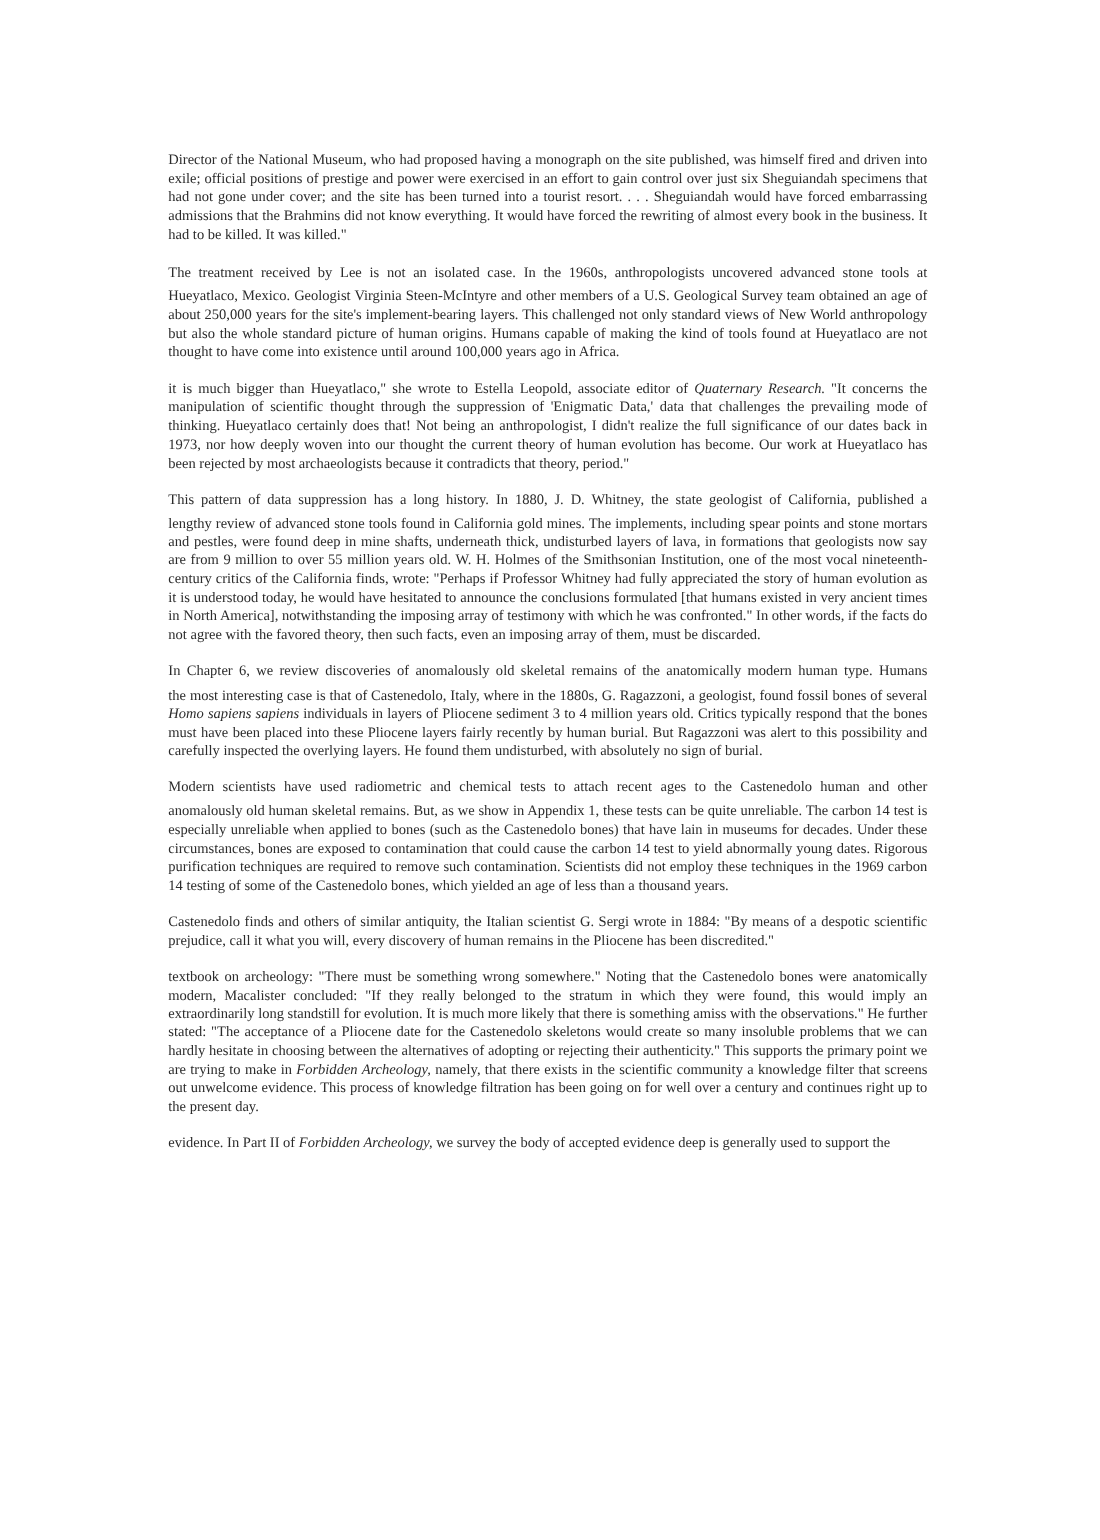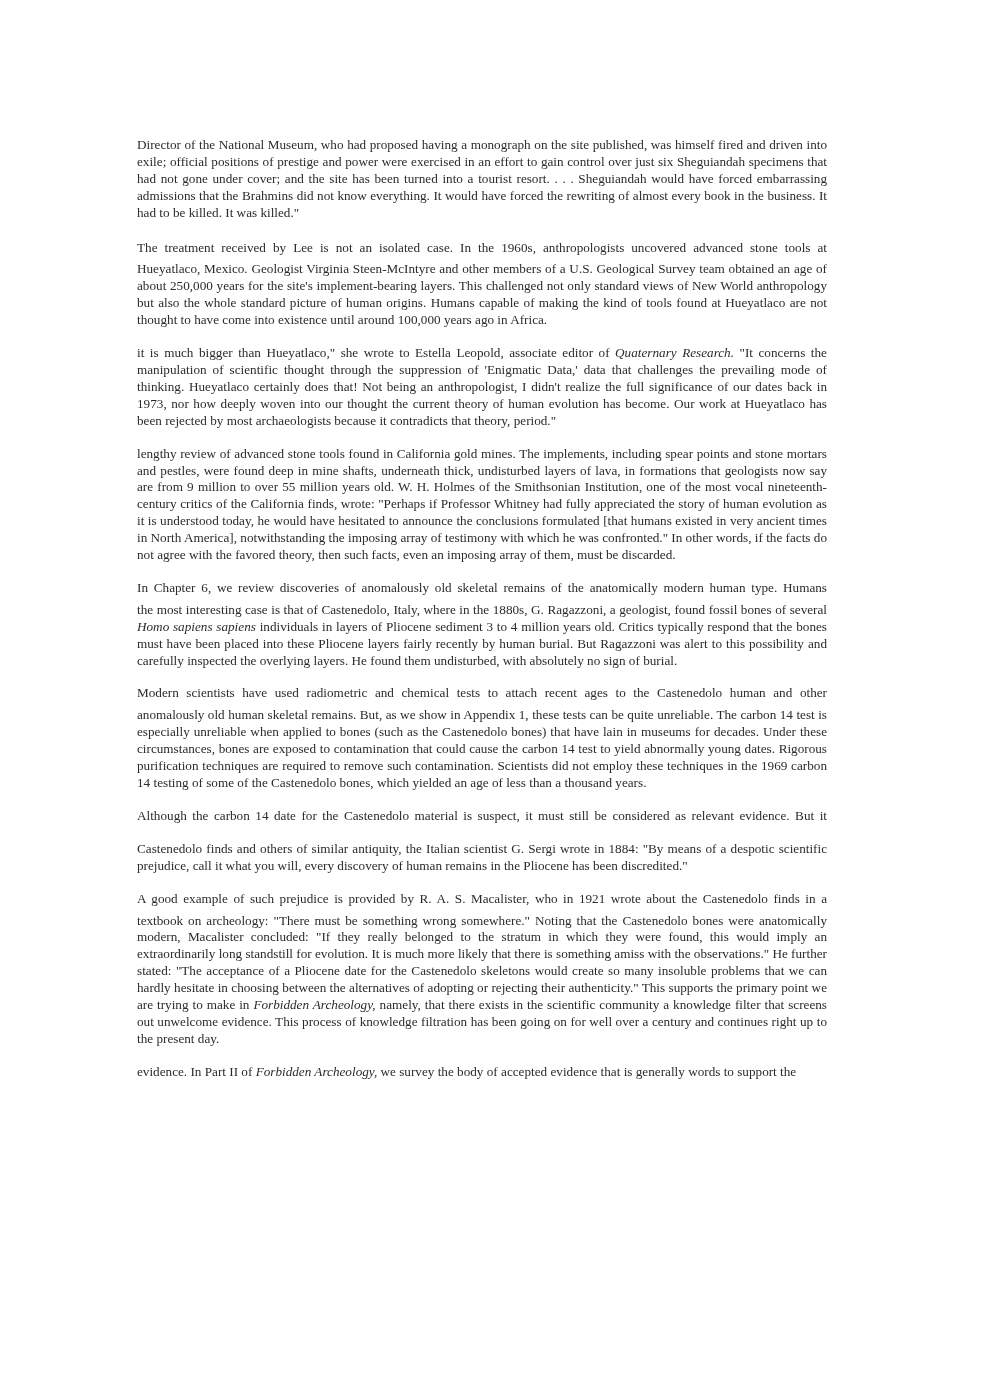--- a/index.html
+++ b/index.html
@@ -1,18 +1,18 @@
 <!DOCTYPE html>
 <html><head>
 <meta charset="utf-8">
 <style>
   html, body { margin:0; padding:0; background:#ffffff; }
   body { width:1000px; height:1400px; position:relative; overflow:hidden; }
   .page {
-    position:absolute; left:137px; top:137px; width:690px;
+    position:absolute; left:153px; top:137px; width:690px;
     font-family:"Liberation Serif", "DejaVu Serif", serif;
     font-size:13.2px; line-height:16.9px; color:#2b2b2b;
     text-align:justify;
   }
   .para { margin:0 0 16px 0; }
   .para .first { display:block; margin-bottom:5px; text-align:justify; text-align-last:justify; }
   .para.p1 { margin-bottom:18px; }
   em { font-style:italic; }
 </style>
 </head>
@@ -27,43 +27,42 @@
   <p class="para">
     <span class="first">The treatment received by Lee is not an isolated case. In the 1960s, anthropologists uncovered advanced stone tools at</span>
     <span>Hueyatlaco, Mexico. Geologist Virginia Steen-McIntyre and other members of a U.S. Geological Survey team obtained an age of about 250,000 years for the site's implement-bearing layers. This challenged not only standard views of New World anthropology but also the whole standard picture of human origins. Humans capable of making the kind of tools found at Hueyatlaco are not thought to have come into existence until around 100,000 years ago in Africa.</span>
   </p>
 
   <p class="para">
     <span>it is much bigger than Hueyatlaco," she wrote to Estella Leopold, associate editor of </span><em>Quaternary Research.</em><span> "It concerns the manipulation of scientific thought through the suppression of 'Enigmatic Data,' data that challenges the prevailing mode of thinking. Hueyatlaco certainly does that! Not being an anthropologist, I didn't realize the full significance of our dates back in 1973, nor how deeply woven into our thought the current theory of human evolution has become. Our work at Hueyatlaco has been rejected by most archaeologists because it contradicts that theory, period."</span>
   </p>
 
   <p class="para">
+    <span class="first">This pattern of data suppression has a long history. In 1880, J. D. Whitney, the state geologist of California, published a</span>
     <span>lengthy review of advanced stone tools found in California gold mines. The implements, including spear points and stone mortars and pestles, were found deep in mine shafts, underneath thick, undisturbed layers of lava, in formations that geologists now say are from 9 million to over 55 million years old. W. H. Holmes of the Smithsonian Institution, one of the most vocal nineteenth-century critics of the California finds, wrote: "Perhaps if Professor Whitney had fully appreciated the story of human evolution as it is understood today, he would have hesitated to announce the conclusions formulated [that humans existed in very ancient times in North America], notwithstanding the imposing array of testimony with which he was confronted." In other words, if the facts do not agree with the favored theory, then such facts, even an imposing array of them, must be discarded.</span>
   </p>
 
   <p class="para">
     <span class="first">In Chapter 6, we review discoveries of anomalously old skeletal remains of the anatomically modern human type. Humans</span>
     <span>the most interesting case is that of Castenedolo, Italy, where in the 1880s, G. Ragazzoni, a geologist, found fossil bones of several </span><em>Homo sapiens sapiens</em><span> individuals in layers of Pliocene sediment 3 to 4 million years old. Critics typically respond that the bones must have been placed into these Pliocene layers fairly recently by human burial. But Ragazzoni was alert to this possibility and carefully inspected the overlying layers. He found them undisturbed, with absolutely no sign of burial.</span>
   </p>
 
   <p class="para">
     <span class="first">Modern scientists have used radiometric and chemical tests to attach recent ages to the Castenedolo human and other</span>
     <span>anomalously old human skeletal remains. But, as we show in Appendix 1, these tests can be quite unreliable. The carbon 14 test is especially unreliable when applied to bones (such as the Castenedolo bones) that have lain in museums for decades. Under these circumstances, bones are exposed to contamination that could cause the carbon 14 test to yield abnormally young dates. Rigorous purification techniques are required to remove such contamination. Scientists did not employ these techniques in the 1969 carbon 14 testing of some of the Castenedolo bones, which yielded an age of less than a thousand years.</span>
   </p>
 
   <p class="para">
-    <span class="first">Although the carbon 14 date for the Castenedolo material is suspect, it must still be considered as relevant evidence. But it</span>
   </p>
 
   <p class="para">
     <span>Castenedolo finds and others of similar antiquity, the Italian scientist G. Sergi wrote in 1884: "By means of a despotic scientific prejudice, call it what you will, every discovery of human remains in the Pliocene has been discredited."</span>
   </p>
 
   <p class="para">
-    <span class="first">A good example of such prejudice is provided by R. A. S. Macalister, who in 1921 wrote about the Castenedolo finds in a</span>
     <span>textbook on archeology: "There must be something wrong somewhere." Noting that the Castenedolo bones were anatomically modern, Macalister concluded: "If they really belonged to the stratum in which they were found, this would imply an extraordinarily long standstill for evolution. It is much more likely that there is something amiss with the observations." He further stated: "The acceptance of a Pliocene date for the Castenedolo skeletons would create so many insoluble problems that we can hardly hesitate in choosing between the alternatives of adopting or rejecting their authenticity." This supports the primary point we are trying to make in </span><em>Forbidden Archeology,</em><span> namely, that there exists in the scientific community a knowledge filter that screens out unwelcome evidence. This process of knowledge filtration has been going on for well over a century and continues right up to the present day.</span>
   </p>
 
   <p class="para">
-    <span>evidence. In Part II of </span><em>Forbidden Archeology,</em><span> we survey the body of accepted evidence that is generally words to support the</span>
+    <span>evidence. In Part II of </span><em>Forbidden Archeology,</em><span> we survey the body of accepted evidence deep is generally used to support the</span>
   </p>
 
 </div>
 
 </body></html>

